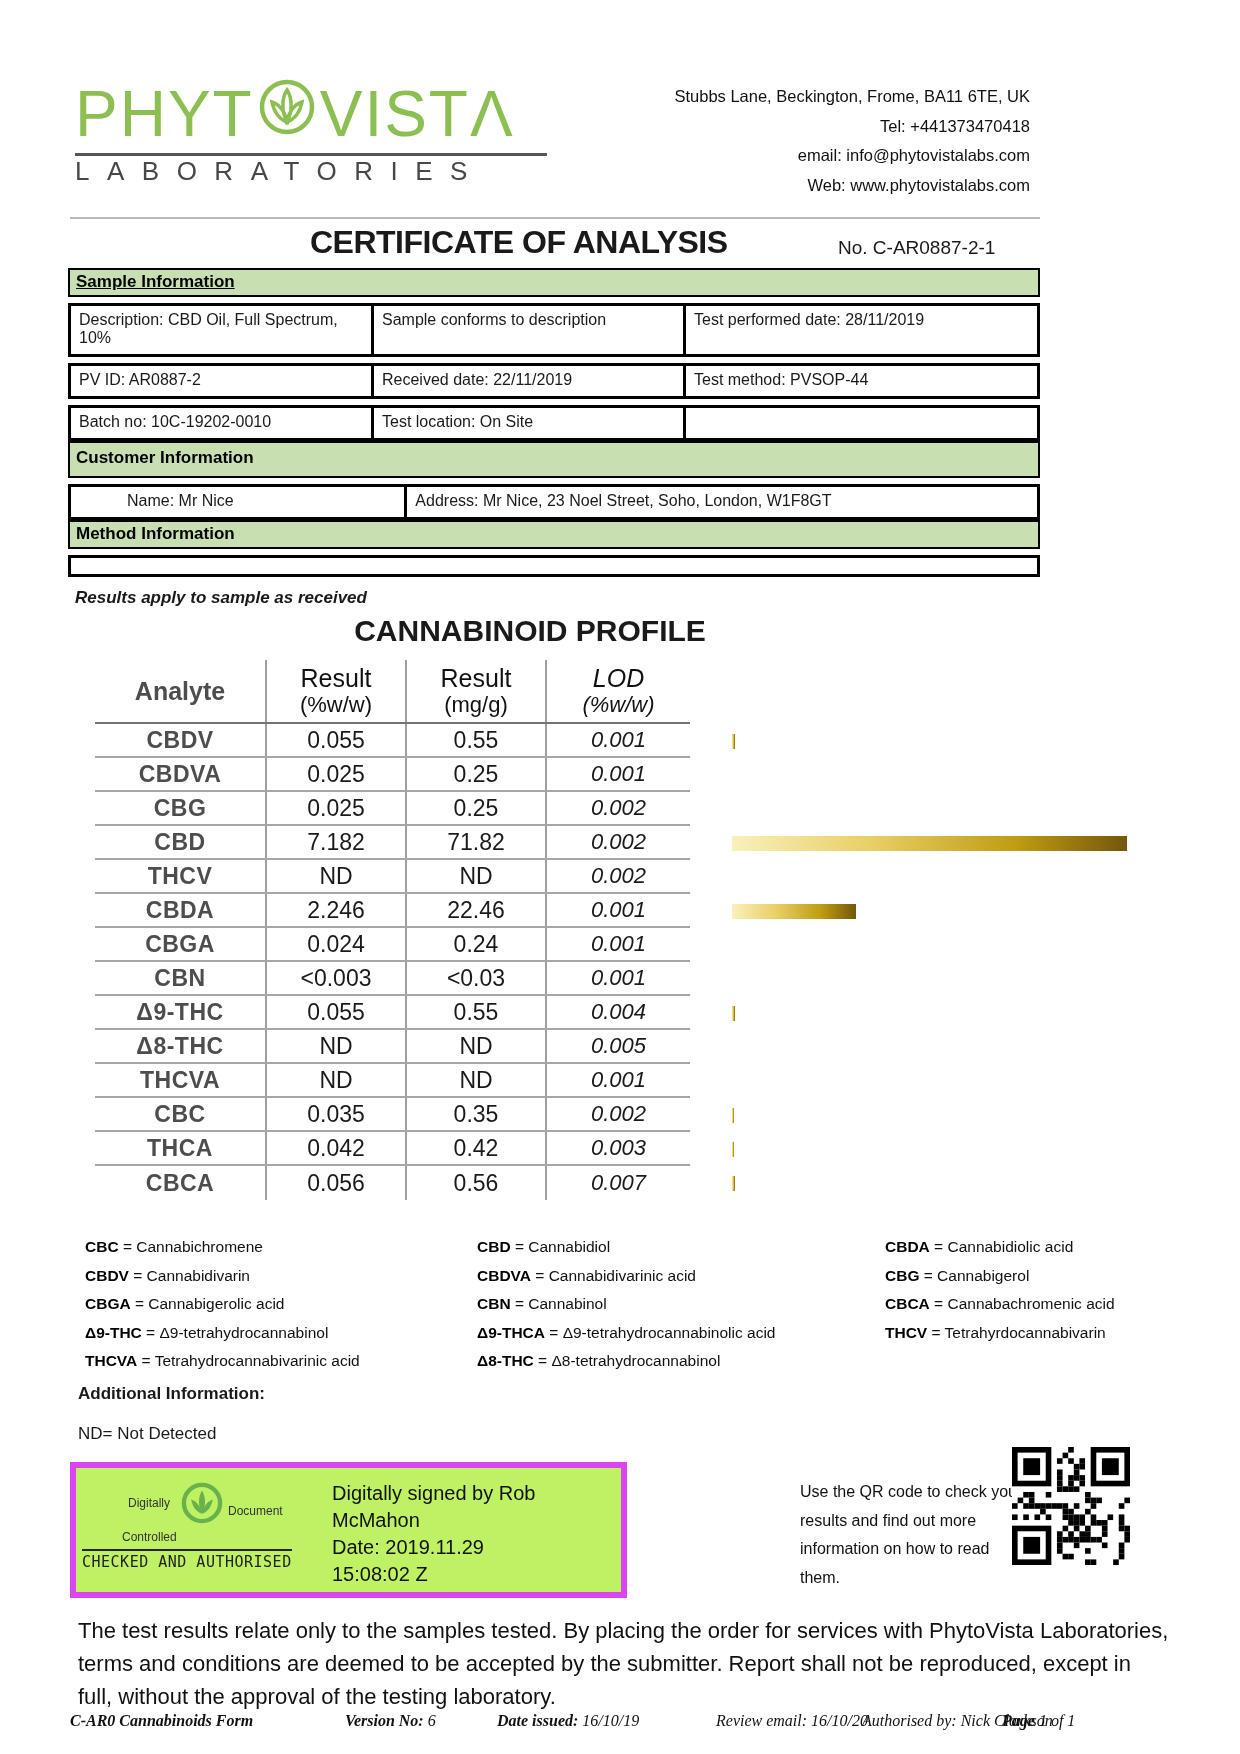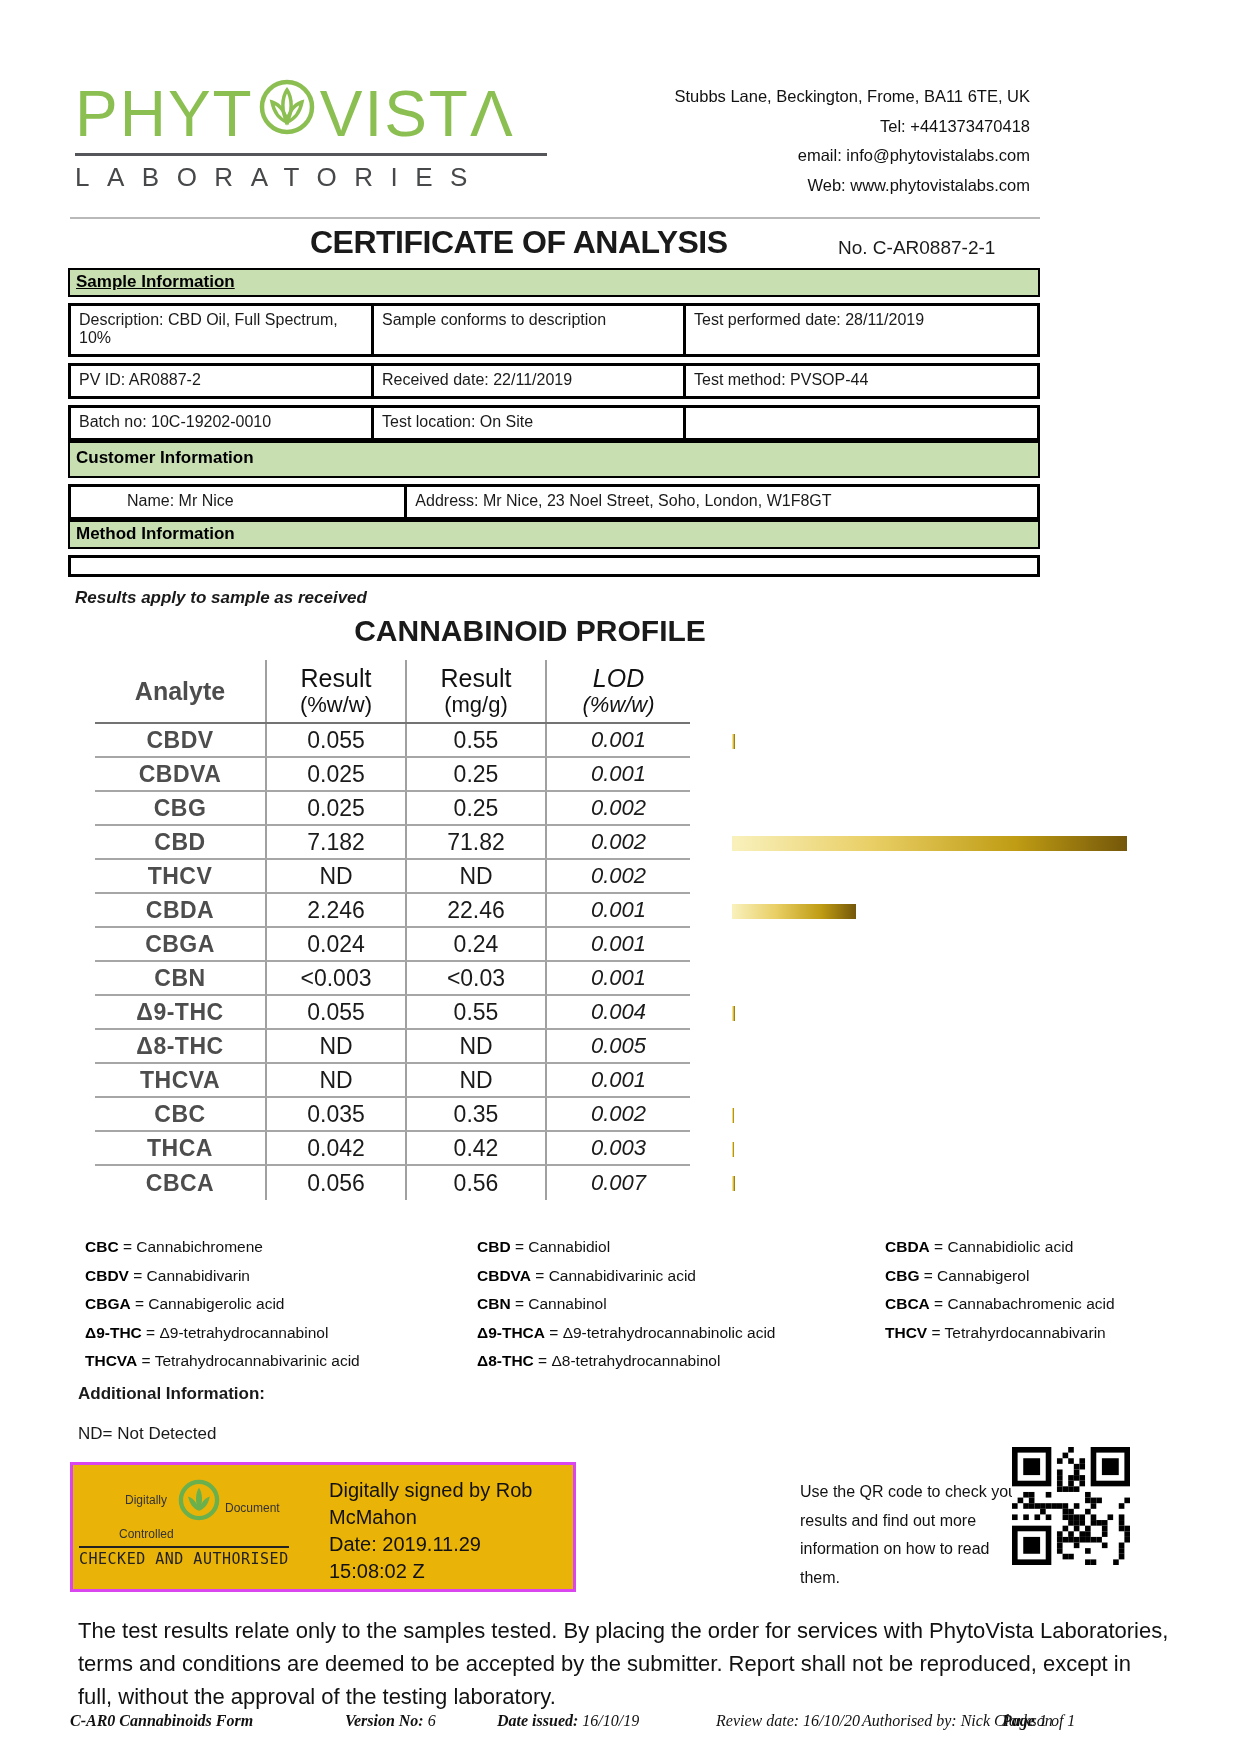--- a/index.html
+++ b/index.html
@@ -4,21 +4,21 @@
 <style>
   html,body{margin:0;padding:0;background:#ffffff;}
   body{font-family:"Liberation Sans",sans-serif;color:#1a1a1a;}
   #page{position:relative;width:1240px;height:1754px;background:#fff;overflow:hidden;}
 
   
   .logo{position:absolute;left:75px;top:78px;width:480px;}
   .logo-line1{display:flex;align-items:center;color:#8cbf52;font-size:64px;letter-spacing:2px;line-height:70px;white-space:nowrap;}
   .logo-line1 .lg-icon{margin:0 4px;}
   .logo-rule{height:3px;background:#55565a;margin-top:4px;width:472px;}
-  .logo-sub{margin-top:6px;font-size:26px;color:#47484a;letter-spacing:17.5px;white-space:nowrap;}
+  .logo-sub{font-size:26px;color:#47484a;letter-spacing:17.5px;white-space:nowrap;}
   .contact{position:absolute;right:210px;top:82px;text-align:right;font-size:16.5px;line-height:29.5px;color:#111;}
 
   .title-rule{position:absolute;left:70px;top:217px;width:970px;height:2px;background:#b9b9b9;}
   .coa-title{position:absolute;left:310px;top:224px;font-size:32px;font-weight:bold;letter-spacing:-0.5px;}
   .coa-number{position:absolute;left:838px;top:237px;font-size:19px;}
 
   
   .info{position:absolute;left:68px;top:268px;width:972px;}
   .green-bar{background:#c8dfb2;border:2px solid #000;font-weight:bold;font-size:17px;padding:2px 6px 3px 6px;color:#000;}
   .green-bar.first{margin-top:0;}
@@ -59,21 +59,21 @@
   .abbr{position:absolute;left:85px;top:1238px;width:1100px;font-size:15.5px;}
   .abbr-col{position:absolute;top:0;}
   .abbr-col.a1{left:0;} .abbr-col.a2{left:392px;} .abbr-col.a3{left:800px;}
   .abbr-line{margin-bottom:10.5px;white-space:nowrap;color:#111;}
   .abbr-line b{color:#000;}
 
   .additional{position:absolute;left:78px;top:1384px;font-size:17px;font-weight:bold;}
   .nd-note{position:absolute;left:78px;top:1424px;font-size:17px;}
 
   
-  .sigbox{position:absolute;left:70px;top:1462px;width:500px;height:124px;border:3px solid #d946ef;background:#eab308;}
+  .sigbox{position:absolute;left:70px;top:1462px;width:500px;height:124px;border:6px solid #d946ef;background:#bef264;padding-left:45px;}
   .stamp{position:absolute;left:0;top:0;width:255px;height:100%;}
   .stamp-digitally{position:absolute;left:52px;top:28px;font-size:12px;color:#333;}
   .stamp-icon{position:absolute;left:105px;top:14px;}
   .stamp-document{position:absolute;left:152px;top:36px;font-size:12px;color:#333;}
   .stamp-controlled{position:absolute;left:46px;top:62px;font-size:12px;color:#333;}
   .stamp-auth{position:absolute;left:6px;top:81px;border-top:2px solid #222;padding-top:2px;font-family:"DejaVu Sans Mono",monospace;font-size:15px;letter-spacing:0.5px;color:#222;white-space:nowrap;}
   .sig-right{position:absolute;left:256px;top:12px;width:230px;font-size:20px;line-height:27px;color:#111;}
 
   
   .qr-text{position:absolute;left:800px;top:1478px;width:230px;font-size:16px;line-height:28.5px;color:#111;}
@@ -470,18 +470,18 @@
         <rect x="0" y="78.66666666666666" width="39.33333333333333" height="39.33333333333333" fill="#000"></rect>
         <rect x="5.619047619047619" y="84.28571428571428" width="28.095238095238095" height="28.095238095238095" fill="#fff"></rect>
         <rect x="11.238095238095237" y="89.9047619047619" width="16.857142857142854" height="16.857142857142854" fill="#000"></rect>
       </svg></div>
 
   <div class="disclaimer">The test results relate only to the samples tested.  By placing the order for services with PhytoVista Laboratories, terms and conditions are deemed to be accepted by the submitter. Report shall not be reproduced, except in full, without the approval of the testing laboratory.</div>
   <div class="form-row" id="form-row">
       <span class="form-item" style="left: 70px;"><b>C-AR0 Cannabinoids Form</b></span>
       <span class="form-item" style="left: 345px;"><b>Version No:</b> 6</span>
       <span class="form-item" style="left: 497px;"><b>Date issued:</b> 16/10/19</span>
-      <span class="form-item" style="left: 716px;"><span>Review date:</span> 16/10/20</span>
+      <span class="form-item" style="left: 716px;"><span>Review email:</span> 16/10/20</span>
       <span class="form-item" style="left: 862px;"><span>Authorised by:</span> Nick Clarkson</span>
       <span class="form-item" style="left: 1002px;"><b>Page</b> 1 of 1</span>
     </div>
 
 </div>
 
 </body></html>

